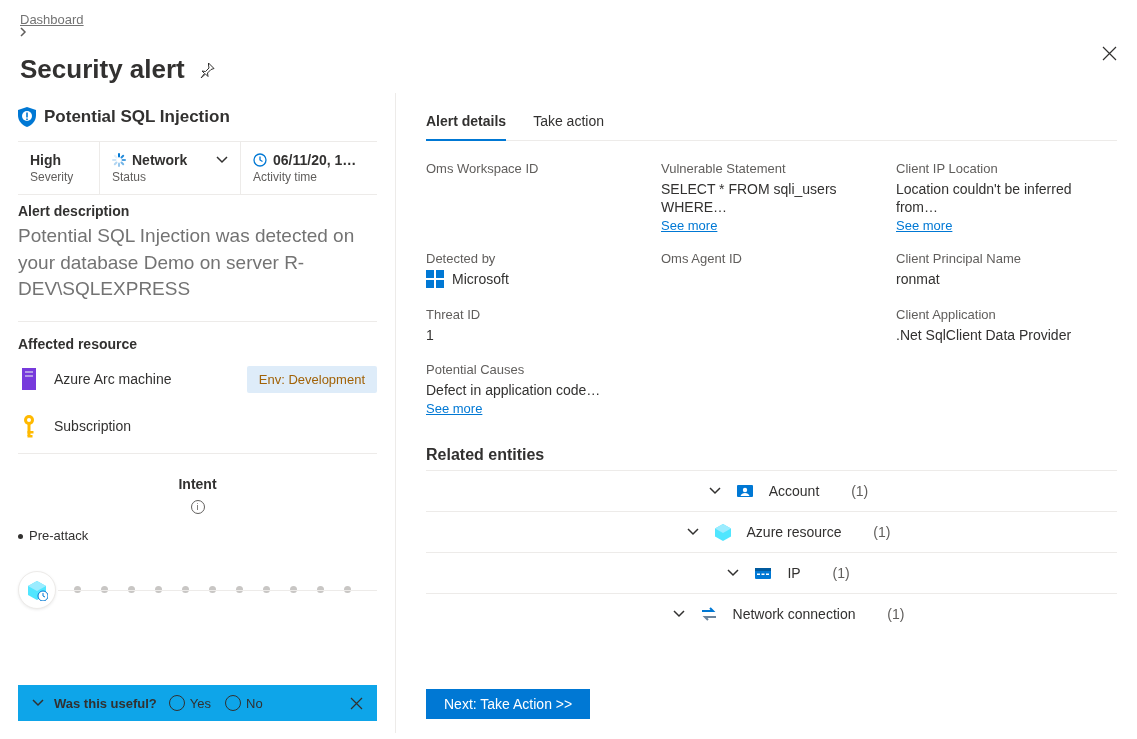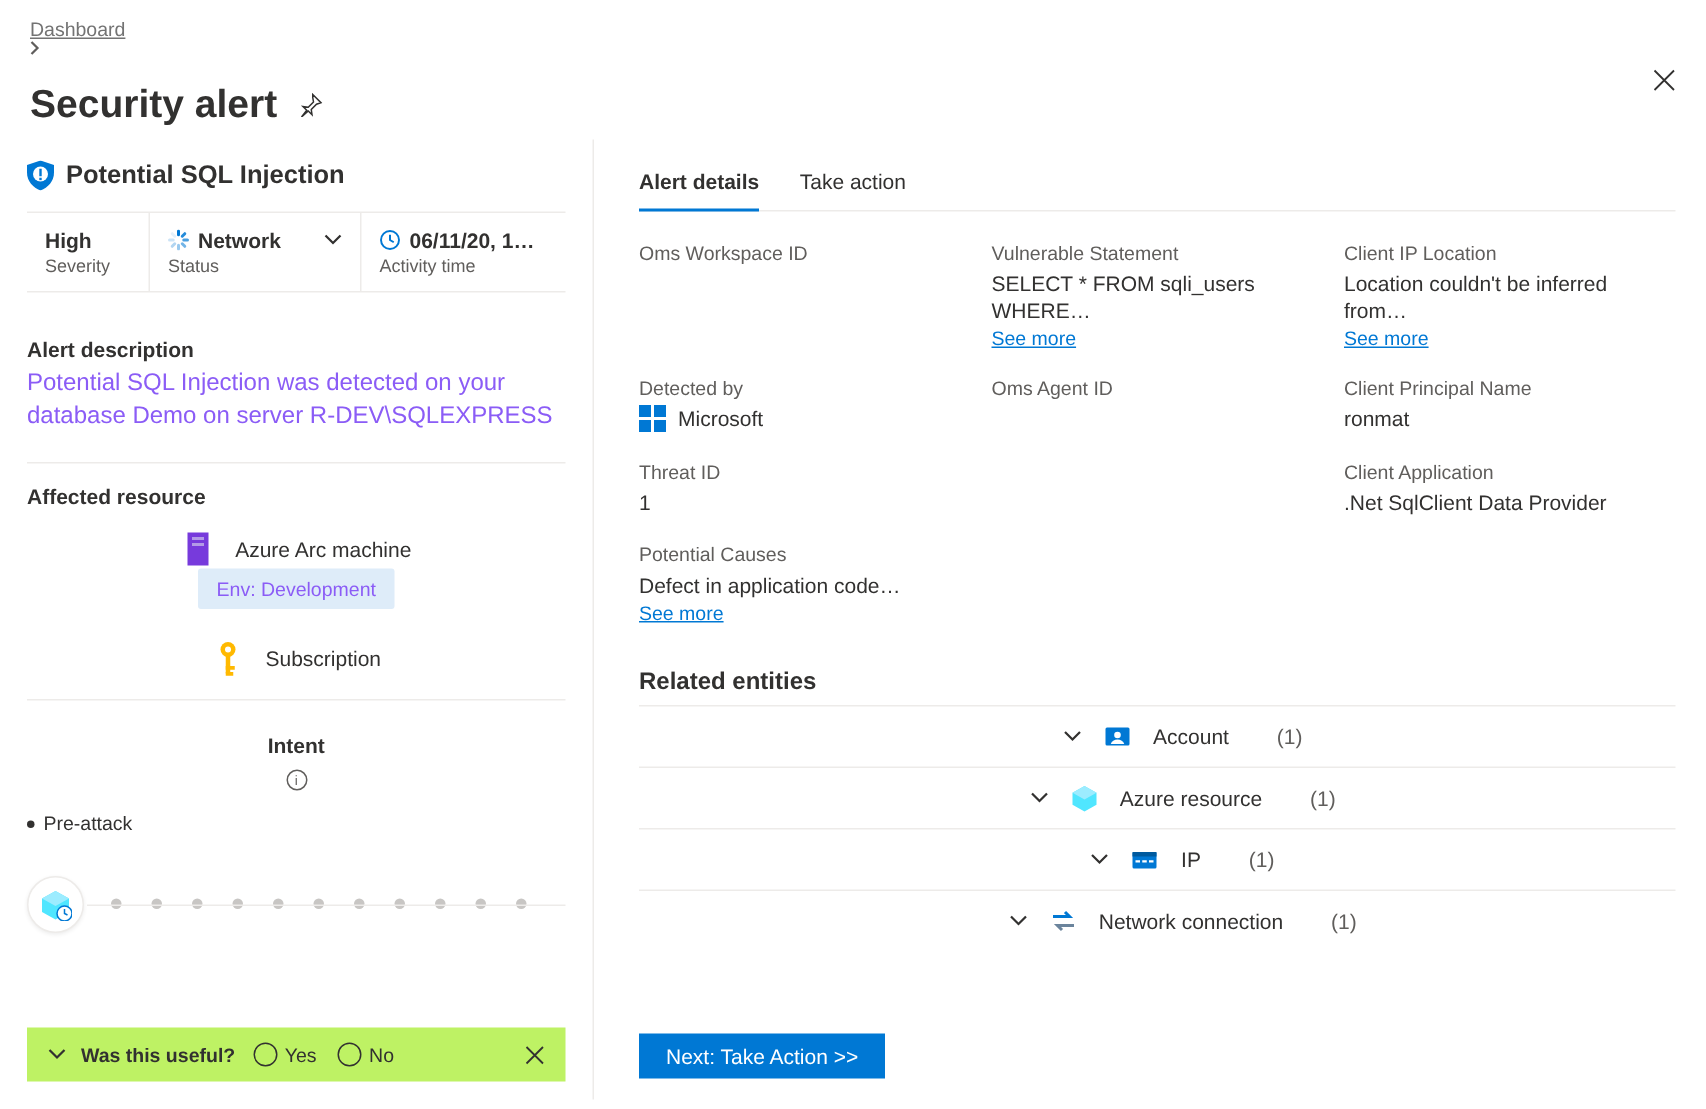--- a/index.html
+++ b/index.html
@@ -18,56 +18,56 @@
 
   
   .body-row { display: flex; height: 640px; }
   .left-panel { width: 396px; border-right: 1px solid #edebe9; padding: 14px 18px 12px 18px; display:flex; flex-direction:column; }
   .right-panel { flex: 1; padding: 14px 20px 14px 30px; display:flex; flex-direction:column; }
 
   
   .alert-name-row { display:flex; align-items:center; gap:8px; margin-bottom: 14px; }
   .alert-name { font-size: 17px; font-weight: 600; }
 
-  .stat-row { display:flex; border-top:1px solid #edebe9; border-bottom:1px solid #edebe9; margin-bottom: 30px; align-items: center; }
+  .stat-row { display:flex; border-top:1px solid #edebe9; border-bottom:1px solid #edebe9; margin-bottom: 8px; align-items: center; }
   .stat { padding: 10px 12px; border-right:1px solid #edebe9; display:flex; flex-direction:column; justify-content:center; }
   .stat:last-child { border-right:none; }
   .stat.sev { width: 82px; }
   .stat.status { flex:1; display:flex; flex-direction:row; align-items:flex-start; justify-content:space-between;}
   .stat.time { width: 136px; }
   .stat .value { font-weight:600; font-size:14px; display:flex; align-items:center; gap:6px; }
   .stat .label { font-size:12px; color:#605e5c; margin-top:2px; }
   .chev-down-sm { margin-top:4px; cursor:pointer; }
 
   .section-title { font-weight:600; font-size:14px; margin-bottom:4px; }
-  .section-text { font-size:16px; color:#8b5cf6; line-height:1.4; margin-bottom:14px; }
+  .section-text { font-size:19px; color:#737373; line-height:1.4; margin-bottom:14px; }
 
   .divider { border-top:1px solid #edebe9; margin: 4px 0 14px; }
 
-  .resource-row { display:flex; align-items:center; justify-content:space-between; padding:10px 0;flex-direction:column; }
+  .resource-row { display:flex; align-items:center; justify-content:space-between; padding:10px 0; }
   .resource-left { display:flex; align-items:center; gap:14px; }
   .resource-name { font-size:14px; }
-  .env-tag { background:#deecf9; color:#8b5cf6; font-size:13px; padding:6px 12px; border-radius:2px; }
+  .env-tag { background:#deecf9; color:#a16207; font-size:13px; padding:6px 12px; border-radius:2px; }
 
   .intent-row { display:flex; align-items:center; gap:8px; margin-top:8px;flex-direction:column; }
   .intent-label { font-weight:600; font-size:14px; }
   .info-circle { display:inline-flex; align-items:center; justify-content:center; width:14px; height:14px; border:1px solid #605e5c; border-radius:50%; font-size:9px; color:#605e5c; }
   .intent-value { font-size:13px; margin-top:14px; }
   .bullet { display:inline-block; width:5px; height:5px; border-radius:50%; background:#323130; margin-right:6px; vertical-align:middle;}
 
   .timeline { display:flex; align-items:center; gap:18px; margin-top:28px; }
   .tl-node { width:38px; height:38px; border-radius:50%; background:#fff; border:1px solid #edebe9; box-shadow:0 1px 3px rgba(0,0,0,0.08); display:flex; align-items:center; justify-content:center; position:relative; z-index:1; }
   .tl-dots { flex:1; display:flex; align-items:center; gap:20px; }
   .tl-dots span { width:7px; height:7px; border-radius:50%; background:#c8c6c4; }
   .tl-line { position:relative; }
   .tl-line::before { content:''; position:absolute; left:40px; right:0; top:50%; height:1px; background:#edebe9; z-index:0;}
 
   .spacer { flex:1; }
 
-  .useful-bar { background:#bef264; display:flex; align-items:center; padding:10px 14px; position:relative; }
+  .useful-bar { background:#0ea5e9; display:flex; align-items:center; padding:10px 14px; position:relative; }
   .useful-bar .chev { margin-right:10px; }
   .useful-label { font-weight:600; font-size:13px; margin-right:12px; }
   .radio { display:inline-flex; align-items:center; margin-right:14px; font-size:13px; cursor:pointer; }
   .radio-circle { width:16px; height:16px; border:1px solid #323130; border-radius:50%; margin-right:5px; }
   .useful-close { margin-left:auto; cursor:pointer; }
 
   
   .tabs { display:flex; gap:27px; border-bottom:1px solid #edebe9; margin-bottom:20px; }
   .tab { font-size:14px; padding:6px 0 10px; cursor:pointer; color:#323130; }
   .tab.active { font-weight:600; border-bottom:2px solid #0078d4; margin-bottom:-1px; }

